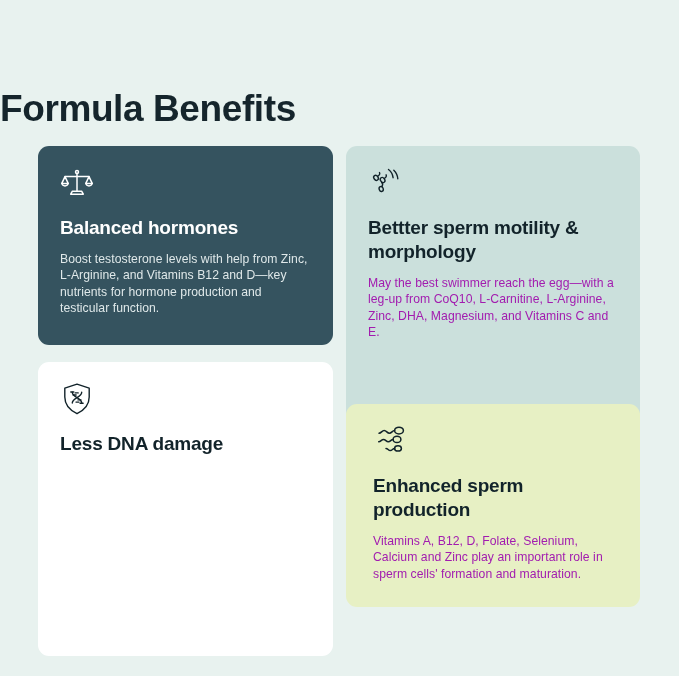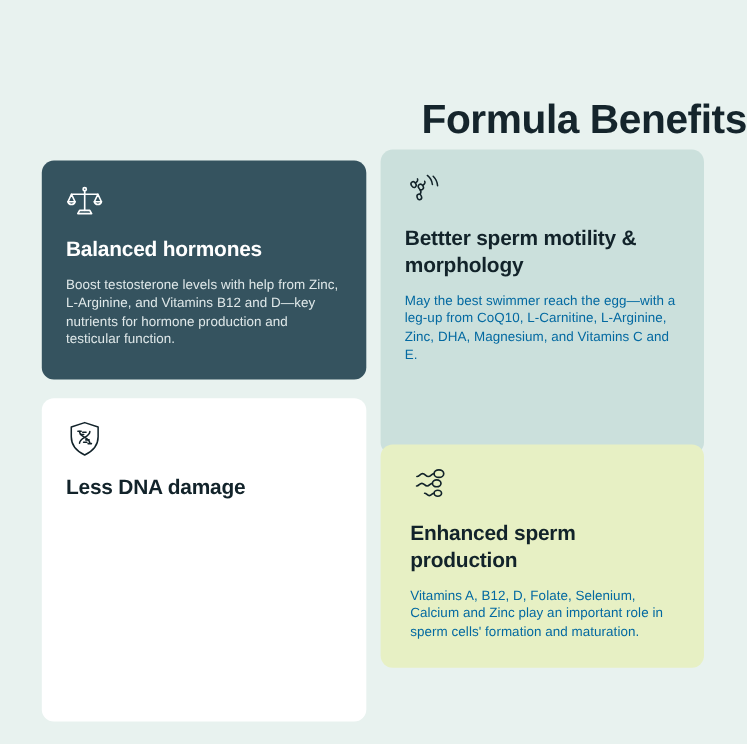--- a/index.html
+++ b/index.html
@@ -16,21 +16,21 @@
   .page {
     position: relative;
     width: 679px;
     height: 676px;
   }
   .page-title {
     position: absolute;
     left: 0;
     top: 64px;
     width: 679px;
-    text-align: right;
+    text-align: left;
     font-size: 37px;
     font-weight: bold;
     letter-spacing: -0.4px;
     color: #15252c;
     line-height: 1.1;
   }
 
   .card {
     position: absolute;
     box-sizing: border-box;
@@ -50,39 +50,39 @@
     font-weight: bold;
     letter-spacing: -0.2px;
     line-height: 1.25;
     margin: 0 0 11px 0;
     color: #12232a;
   }
   .card-body {
     font-size: 12.2px;
     line-height: 16.5px;
     letter-spacing: 0.05px;
-    color: #0369a1;
+    color: #a21caf;
     margin: 0;
   }
 
   
   .card-hormones {
     left: 38px;
     top: 146px;
     width: 295px;
     height: 199px;
     background: #35535f;
   }
   .card-hormones .card-title { color: #ffffff; }
   .card-hormones .card-body  { color: #dfe8e9; }
 
   
   .card-motility {
     left: 346px;
-    top: 136px;
+    top: 146px;
     width: 294px;
     height: 277px;
     background: #cbe0dc;
   }
 
   
   .card-dna {
     left: 38px;
     top: 362px;
     width: 295px;

